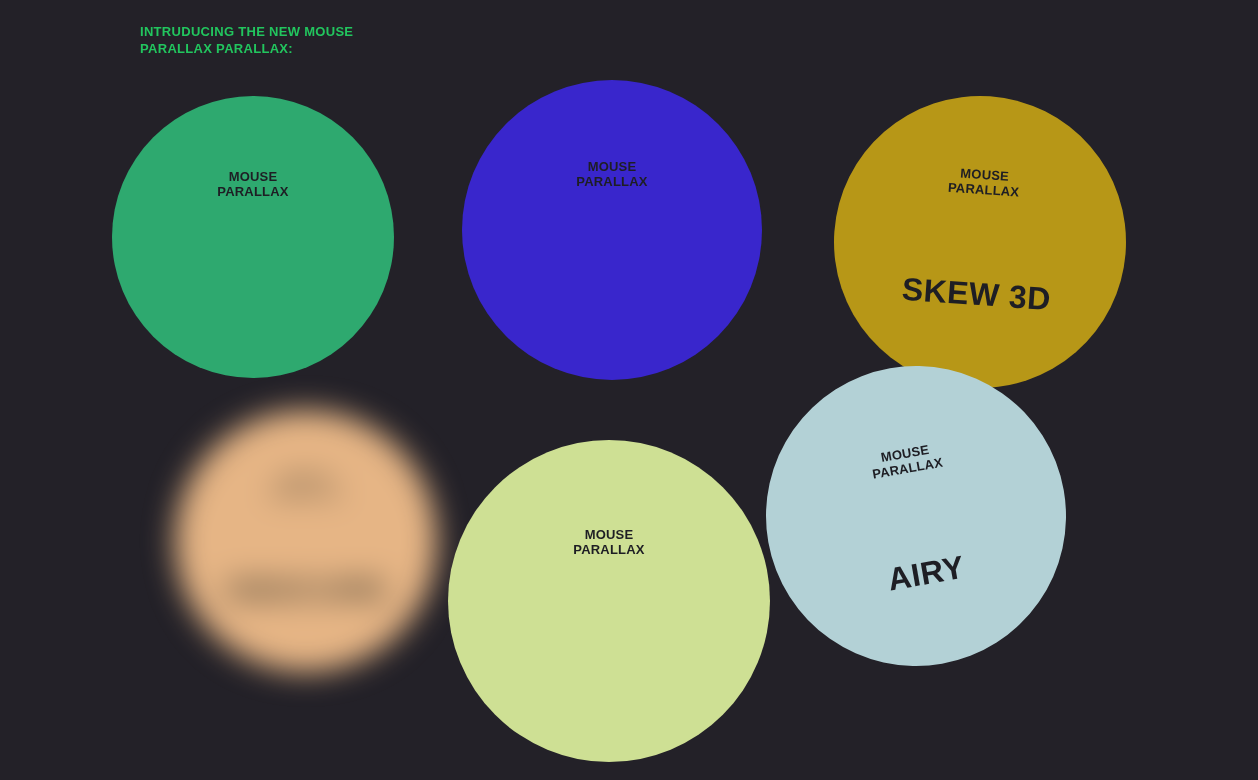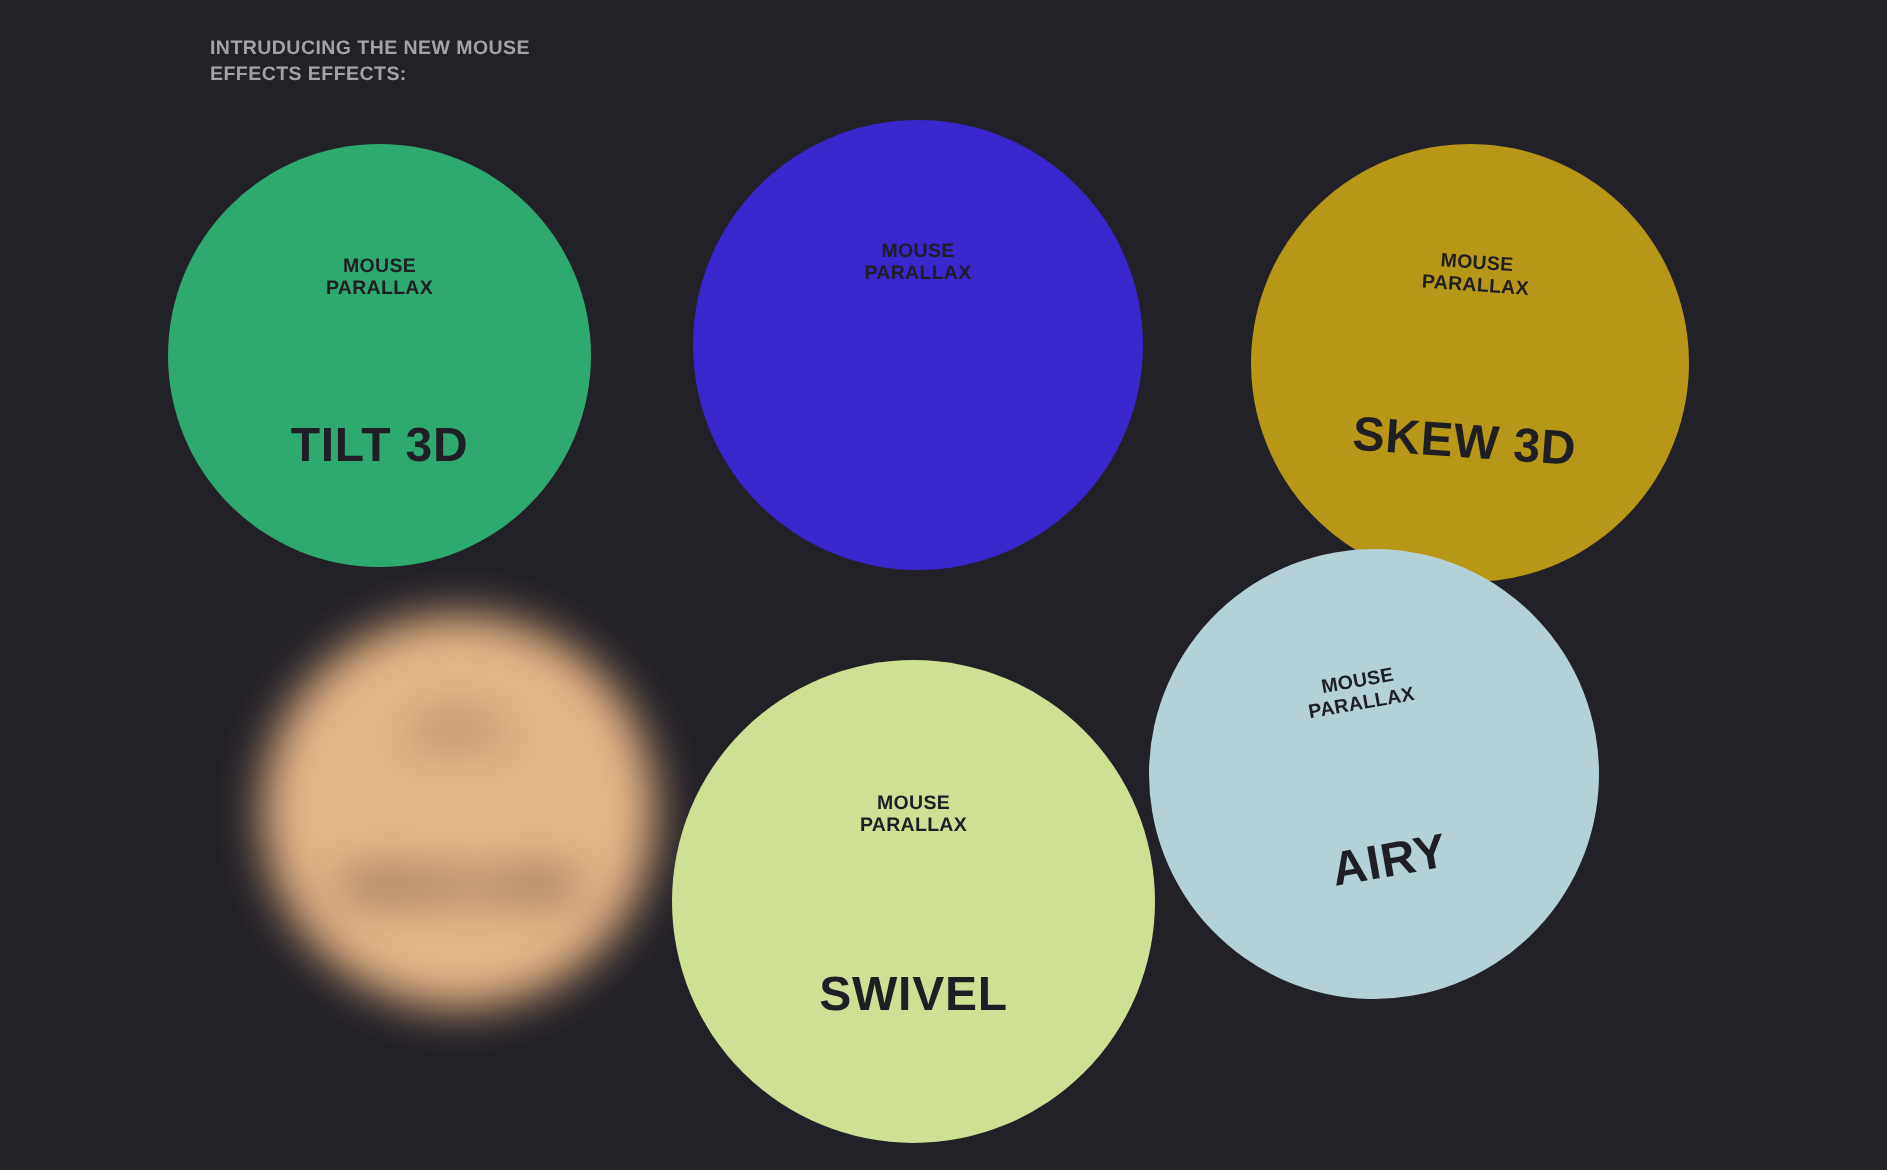--- a/index.html
+++ b/index.html
@@ -12,21 +12,21 @@
       height: 780px;
       background-color: #232128;
       font-family: -apple-system, BlinkMacSystemFont, "Segoe UI", Helvetica, Arial, sans-serif;
       position: relative;
       overflow: hidden;
     }
     .page-title {
       position: absolute;
       top: 24px;
       left: 140px;
-      color: #a3a3a3;
+      color: #22c55e;
       font-size: 13px;
       font-weight: 700;
       letter-spacing: 0.3px;
       line-height: 1.3;
       max-width: 230px;
     }
     .circle {
       position: absolute;
       border-radius: 50%;
       display: flex;
@@ -137,29 +137,28 @@
     }
     .circle-airy .circle-name {
       margin-top: 80px;
     }
   </style>
 </head>
 <body>
 
 <div class="page-title">
   <span>INTRUDUCING THE NEW MOUSE</span><br>
-  <span>EFFECTS EFFECTS:</span>
+  <span>PARALLAX PARALLAX:</span>
 </div>
 
 <div class="circle circle-tilt3d">
   <div class="circle-label">
     <span>MOUSE</span><br>
     <span>PARALLAX</span>
   </div>
-  <div class="circle-name">TILT 3D</div>
 </div>
 
 <div class="circle circle-track">
   <div class="circle-label">
     <span>MOUSE</span><br>
     <span>PARALLAX</span>
   </div>
 </div>
 
 <div class="circle circle-skew3d">
@@ -176,21 +175,20 @@
     <span>PARALLAX</span>
   </div>
   <div class="circle-name">OBSCURE</div>
 </div>
 
 <div class="circle circle-swivel">
   <div class="circle-label">
     <span>MOUSE</span><br>
     <span>PARALLAX</span>
   </div>
-  <div class="circle-name">SWIVEL</div>
 </div>
 
 <div class="circle circle-airy">
   <div class="circle-label">
     <span>MOUSE</span><br>
     <span>PARALLAX</span>
   </div>
   <div class="circle-name">AIRY</div>
 </div>
 

